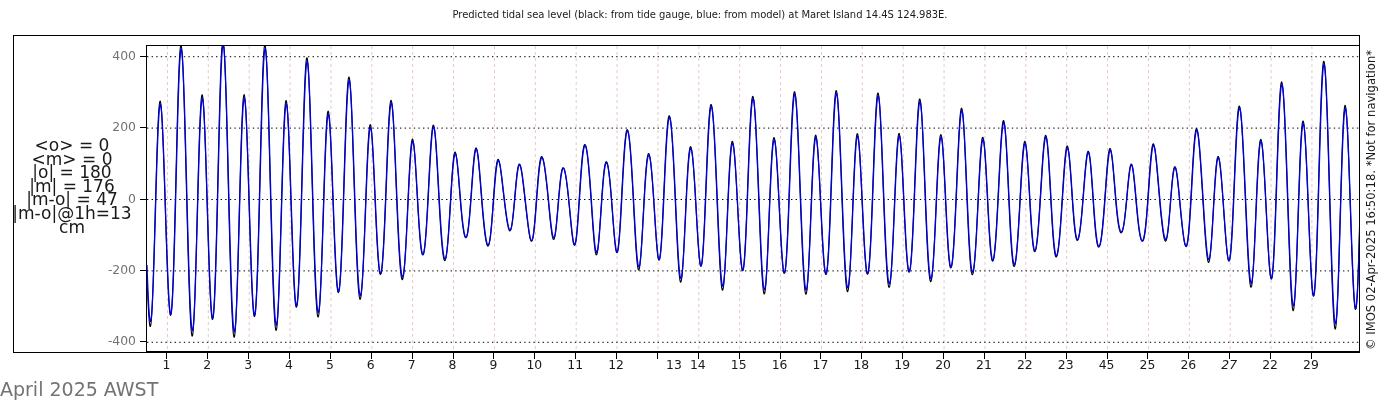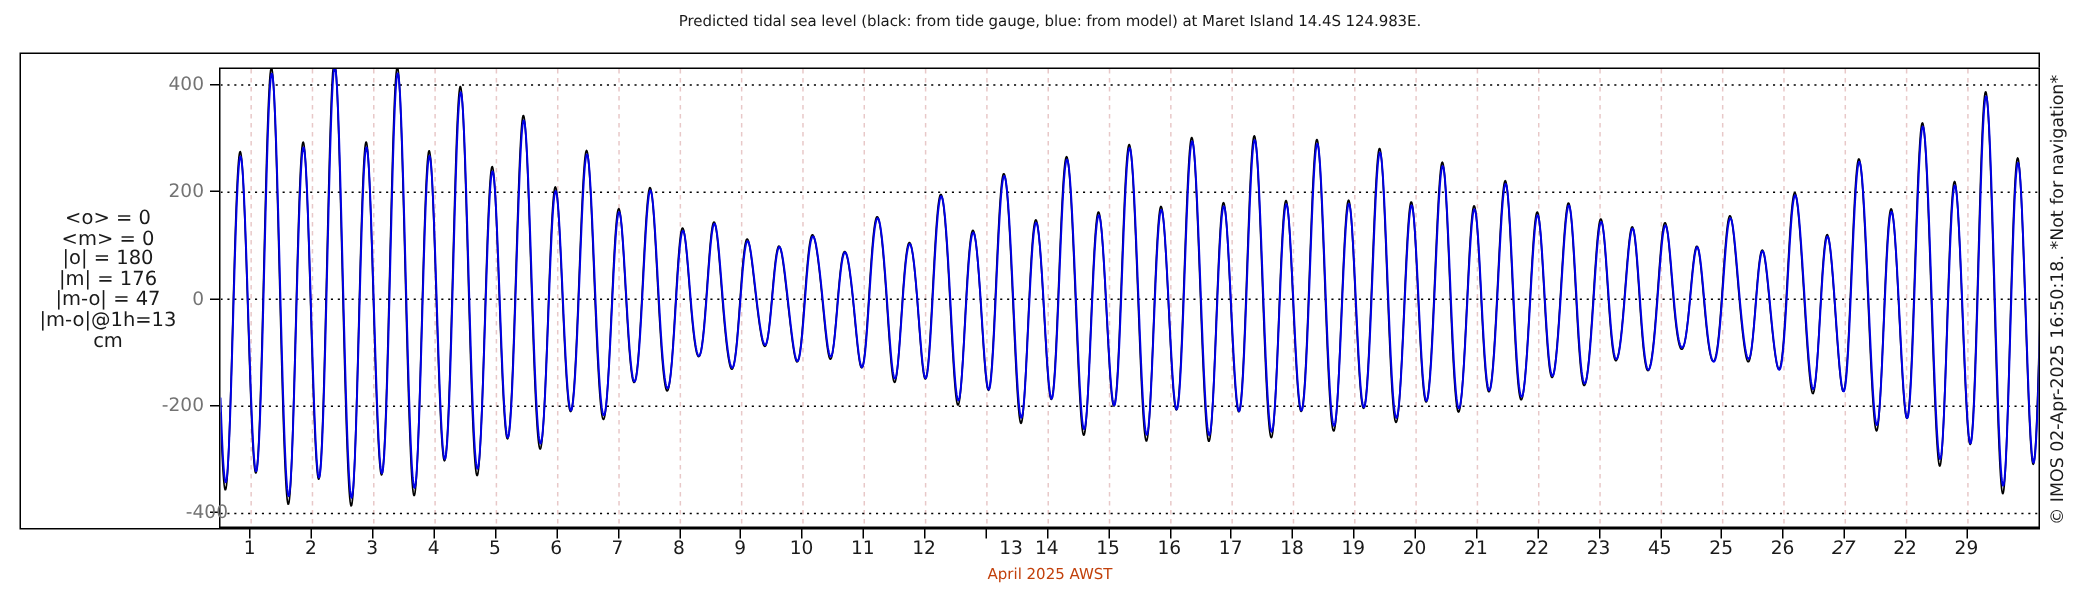--- a/index.html
+++ b/index.html
@@ -33,21 +33,21 @@
     box-sizing:border-box;
     background:transparent;
   }
 
   
   .stats-block{
     position:absolute;
     left:8px;top:139px;
     width:128px;
     text-align:center;
-    font-size:13px;
+    font-size:17px;
     line-height:13.6px;
     color:#1a1a1a;
     white-space:nowrap;
   }
   .stats-block div{height:13.6px;}
 
   
   .plot-area{
     position:absolute;
     left:146px;top:45px;
@@ -85,23 +85,22 @@
   }
   .xtick-mark{
     position:absolute;
     top:352px;
     width:0;height:7px;
     border-left:1.1px solid #000;
   }
   .xaxis-title{
     position:absolute;
     left:0;top:378px;width:1400px;
-    text-align:center;
-    font-size:10px;
-    color:#c2410c;
+    font-size:19px;
+    color:#737373;
     white-space:nowrap;
   }
 
   
   .credit{
     position:absolute;
     left:1371px;
     top:200px;
     transform:translate(-50%,-50%) rotate(-90deg);
     transform-origin:center center;
@@ -177,21 +176,21 @@
   <div id="yaxis-layer">
       <div class="ytick-mark" style="left: 140px; top: 55.7093px;"></div>
       <div class="ytick-label" style="right: auto; left: 0px; width: 136px; text-align: right; top: 47.7093px;">400</div>
       <div class="ytick-mark" style="left: 140px; top: 127.105px;"></div>
       <div class="ytick-label" style="right: auto; left: 0px; width: 136px; text-align: right; top: 119.105px;">200</div>
       <div class="ytick-mark" style="left: 140px; top: 198.5px;"></div>
       <div class="ytick-label" style="right: auto; left: 0px; width: 136px; text-align: right; top: 190.5px;">0</div>
       <div class="ytick-mark" style="left: 140px; top: 269.895px;"></div>
       <div class="ytick-label" style="right: auto; left: 0px; width: 136px; text-align: right; top: 261.895px;">-200</div>
       <div class="ytick-mark" style="left: 140px; top: 341.291px;"></div>
-      <div class="ytick-label" style="right: auto; left: 0px; width: 136px; text-align: right; top: 333.291px; margin-left: 16px;">-400</div>
+      <div class="ytick-label" style="right: auto; left: 0px; width: 136px; text-align: right; top: 333.291px;">-400</div>
     </div>
   <div id="xaxis-layer">
       <div class="xtick-mark" style="left: 166.438px;"></div>
       <div class="xtick-label" style="left: 166.438px;">1</div>
       <div class="xtick-mark" style="left: 207.313px;"></div>
       <div class="xtick-label" style="left: 207.313px;">2</div>
       <div class="xtick-mark" style="left: 248.189px;"></div>
       <div class="xtick-label" style="left: 248.189px;">3</div>
       <div class="xtick-mark" style="left: 289.064px;"></div>
       <div class="xtick-label" style="left: 289.064px;">4</div>

